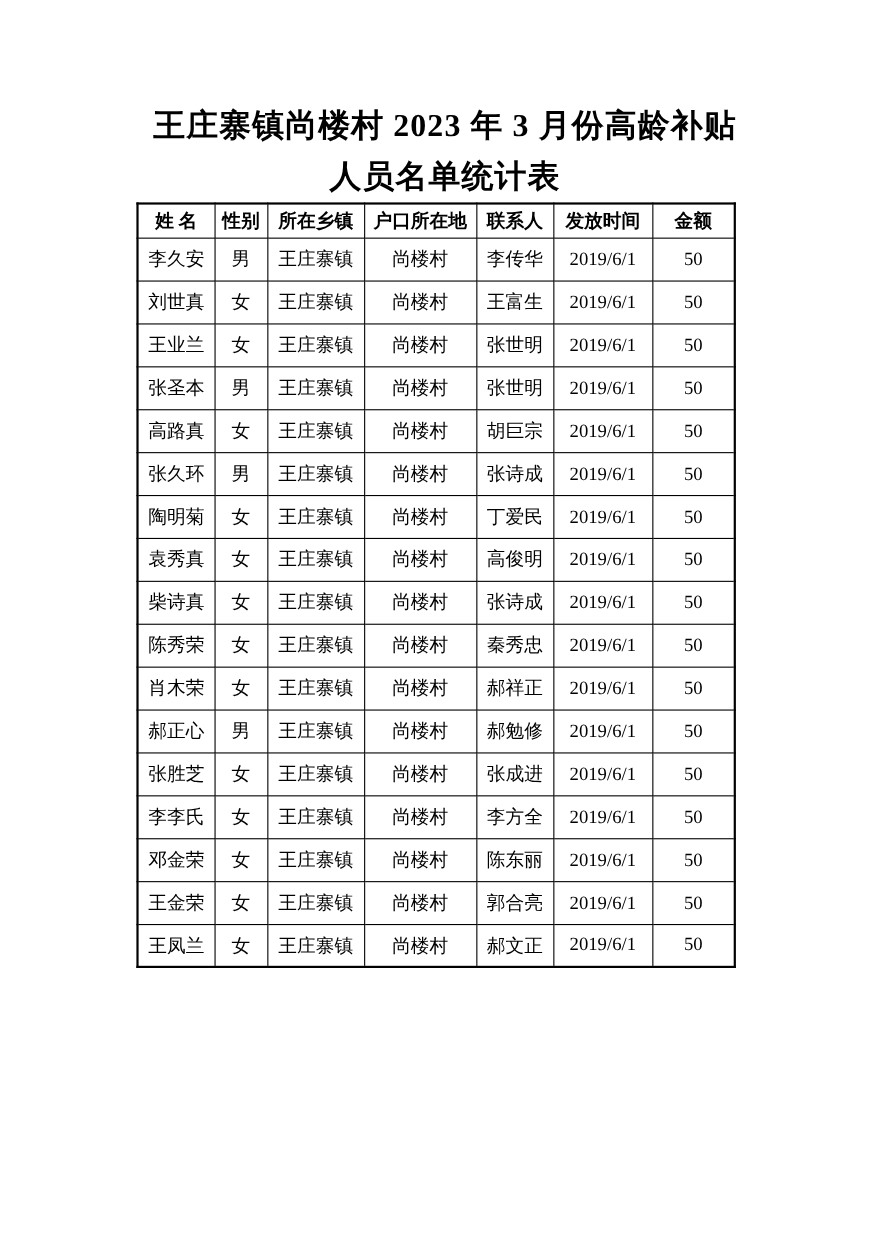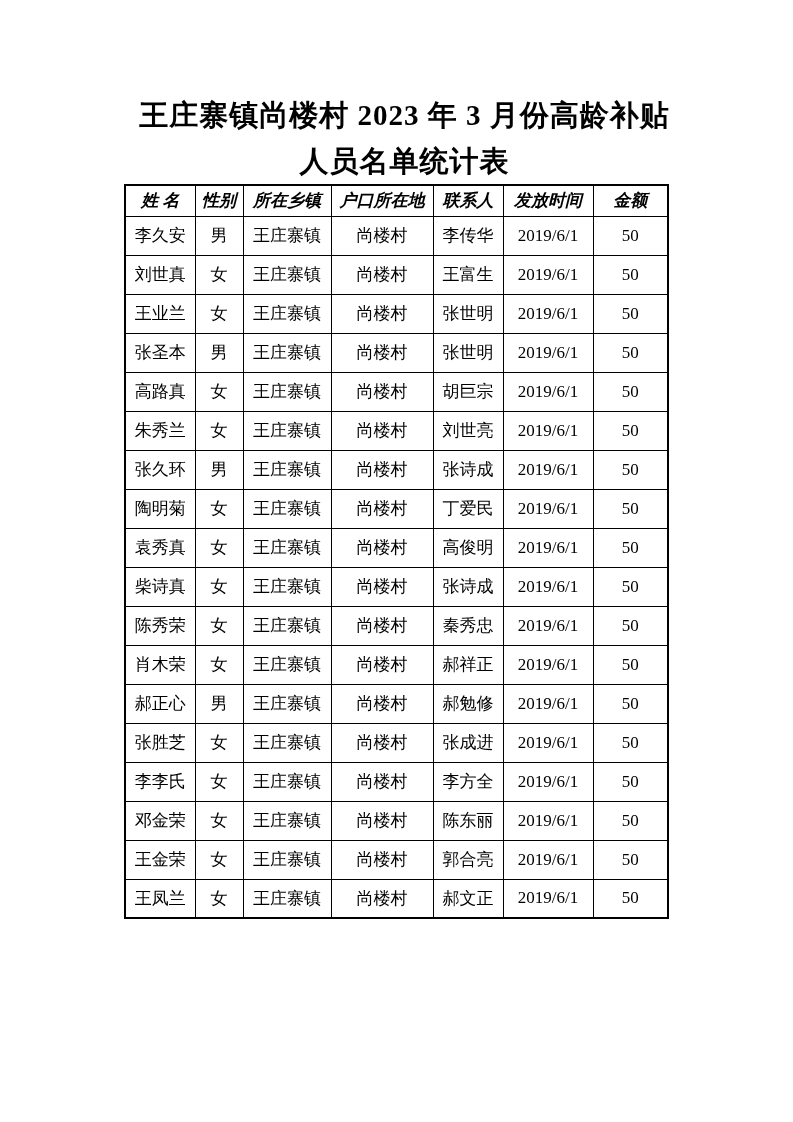--- a/index.html
+++ b/index.html
@@ -38,21 +38,21 @@
     border: 1px solid #000000;
     text-align: center;
     vertical-align: middle;
     font-size: 17px;
     padding: 0;
     white-space: nowrap;
     overflow: hidden;
   }
   .subsidy-table thead tr { height: 31px; }
   .subsidy-table tbody tr { height: 39px; margin-left: 29px; }
-  .subsidy-table th { font-weight: 700; font-style: italic; }
+  .subsidy-table th { font-weight: 700; }
   col.c-name  { width: 70px; }
   col.c-sex   { width: 48px; }
   col.c-town  { width: 88px; }
   col.c-hukou { width: 102px; }
   col.c-cont  { width: 70px; }
   col.c-date  { width: 90px; }
   col.c-amt   { width: 75px; }
 </style>
 </head>
 <body>
@@ -124,29 +124,20 @@
         <tr>
           <td>高路真</td>
           <td>女</td>
           <td>王庄寨镇</td>
           <td>尚楼村</td>
           <td>胡巨宗</td>
           <td>2019/6/1</td>
           <td>50</td>
         </tr>
         <tr>
-          <td>朱秀兰</td>
-          <td>女</td>
-          <td>王庄寨镇</td>
-          <td>尚楼村</td>
-          <td>刘世亮</td>
-          <td>2019/6/1</td>
-          <td>50</td>
-        </tr>
-        <tr>
           <td>张久环</td>
           <td>男</td>
           <td>王庄寨镇</td>
           <td>尚楼村</td>
           <td>张诗成</td>
           <td>2019/6/1</td>
           <td>50</td>
         </tr>
         <tr>
           <td>陶明菊</td>

